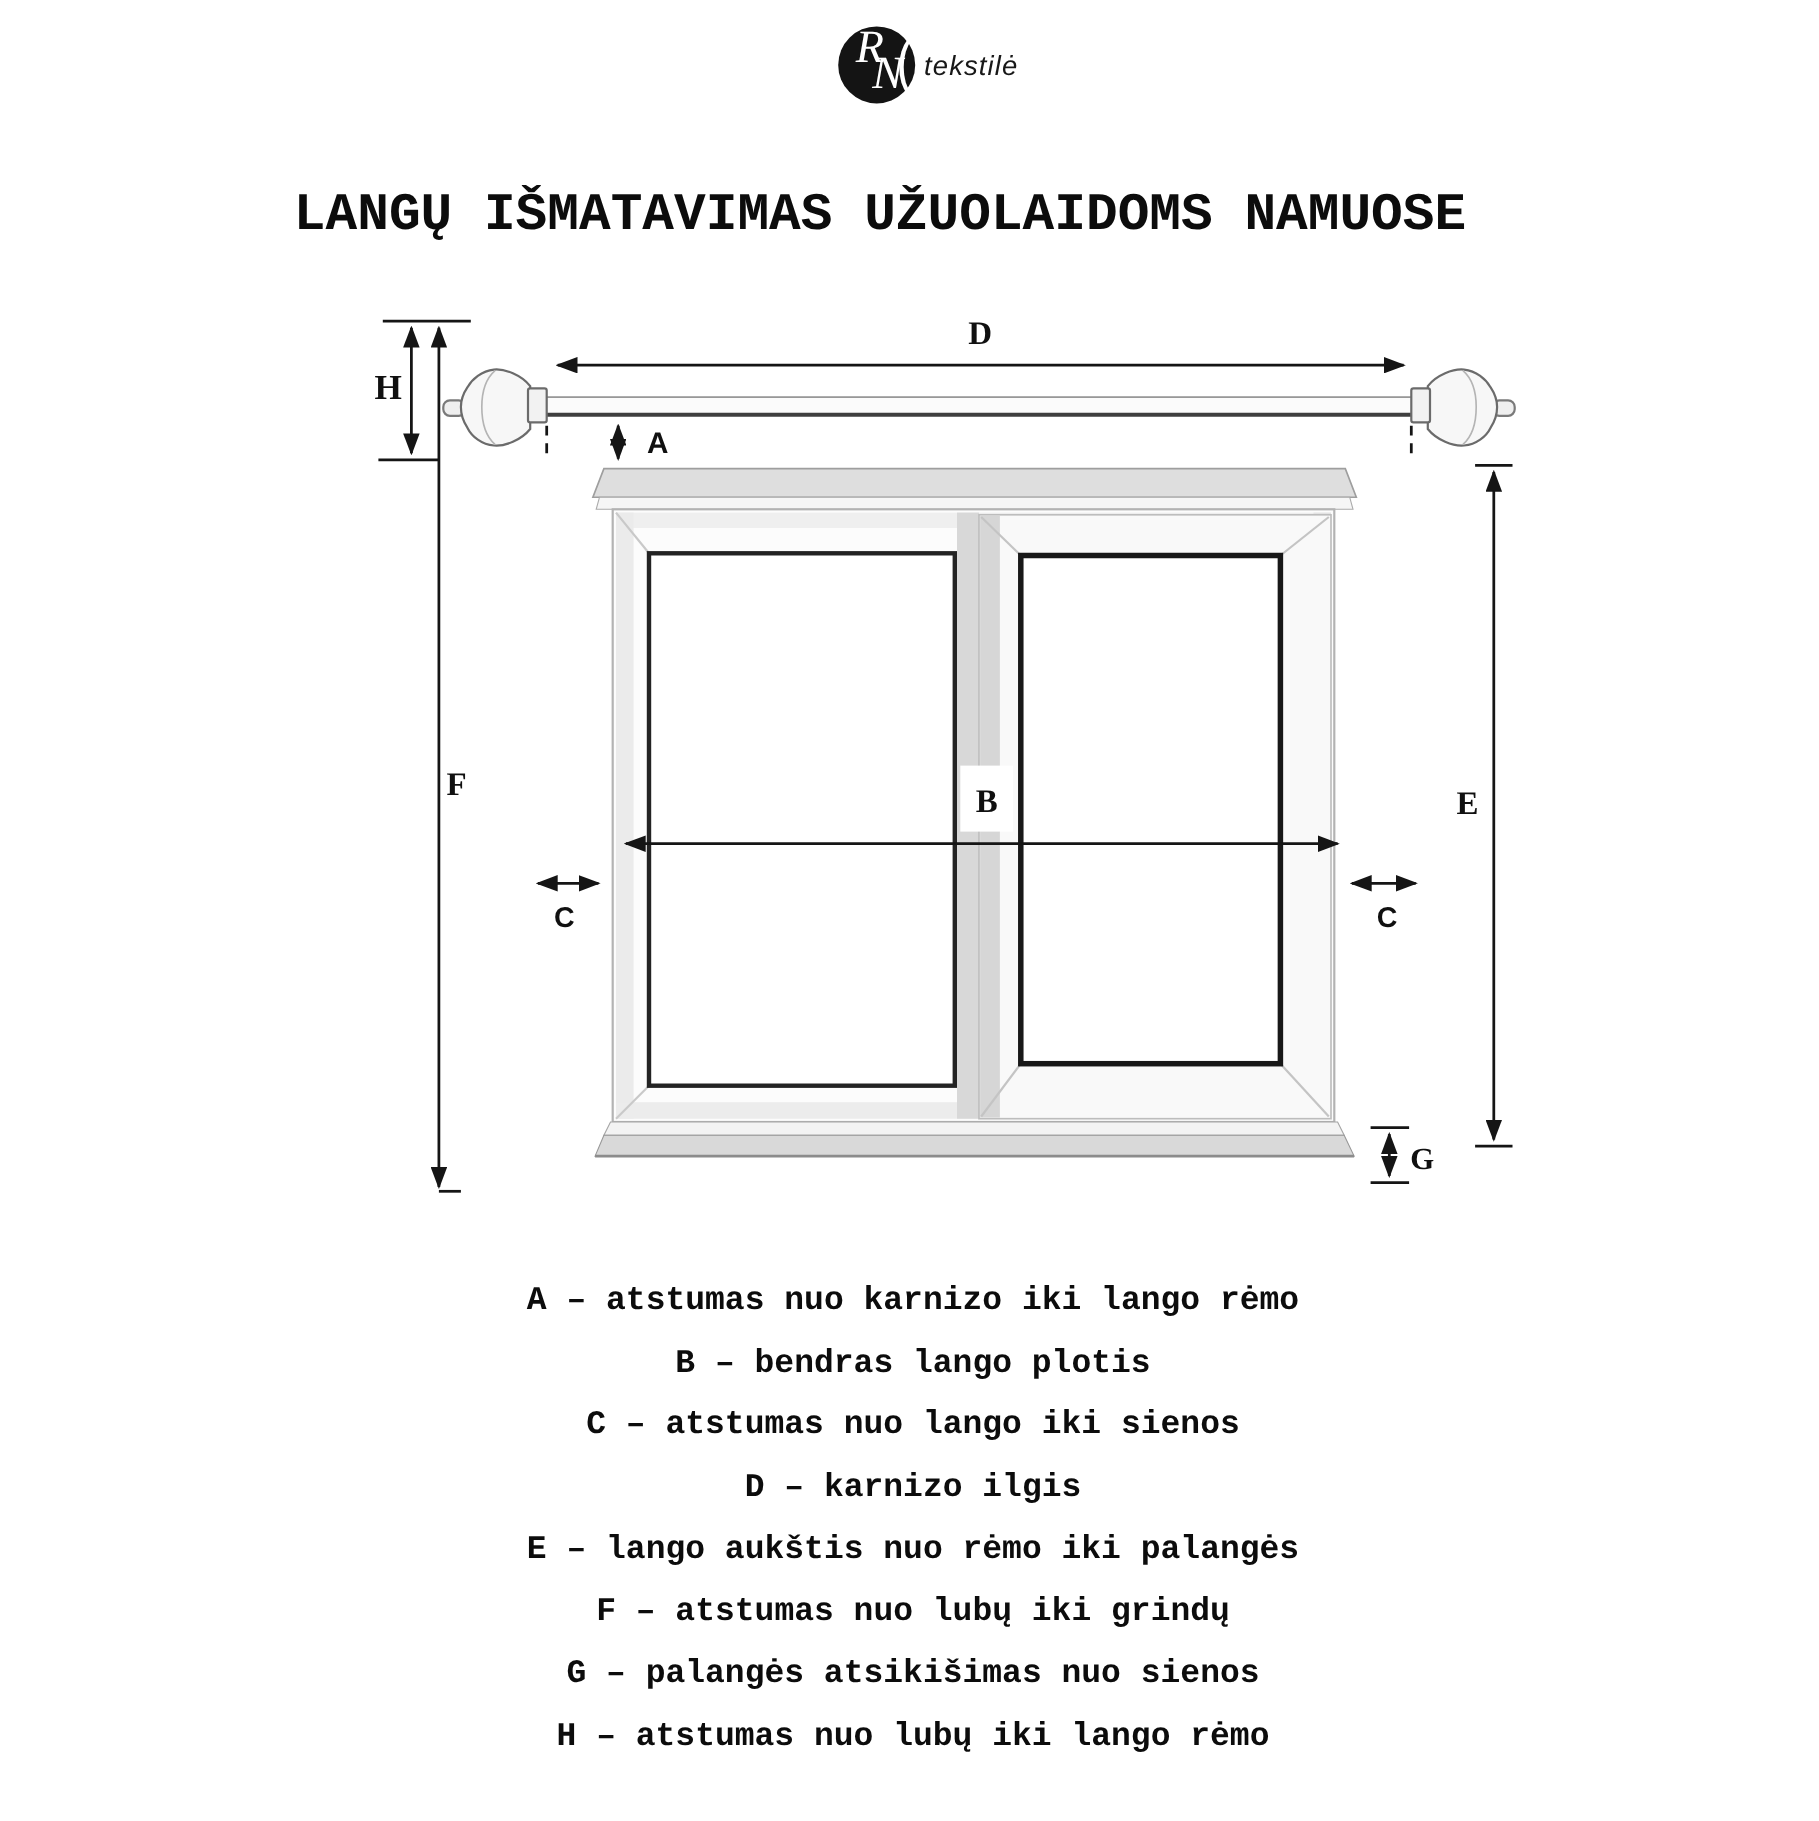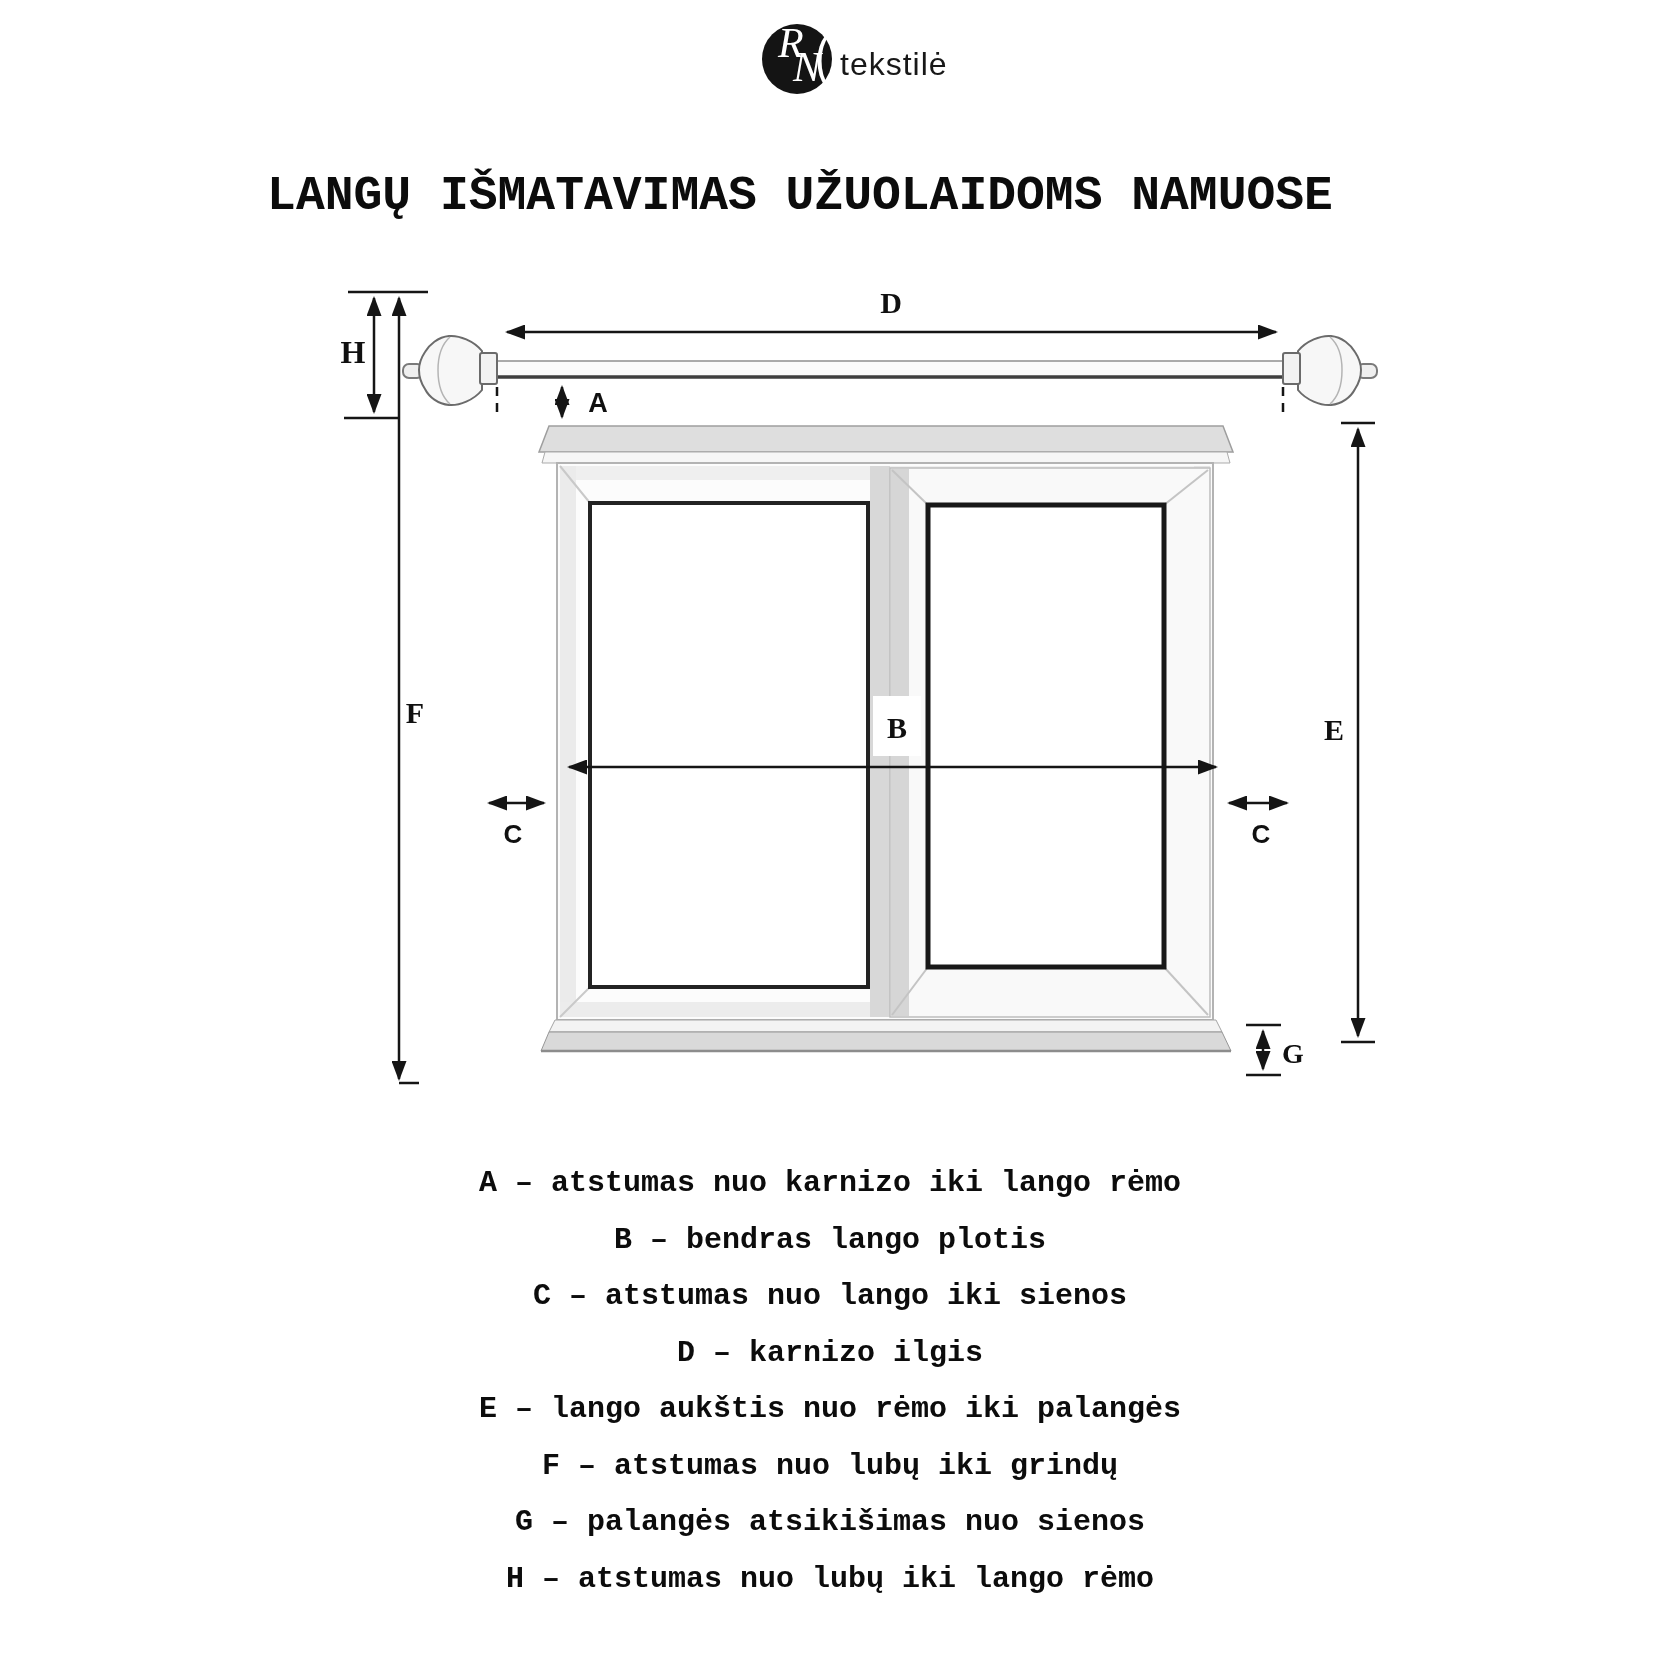--- a/index.html
+++ b/index.html
@@ -9,22 +9,22 @@
   }
   
   .logo{position:absolute;left:760px;top:20px;width:260px;height:80px;}
   .logo-circle{position:absolute;left:2px;top:4px;width:70px;height:70px;border-radius:50%;background:#141414;}
   .logo-r{position:absolute;left:18px;top:2px;font-family:"Liberation Serif",serif;font-style:italic;
           font-size:42px;color:#fff;line-height:42px;}
   .logo-n{position:absolute;left:33px;top:26px;font-family:"Liberation Serif",serif;font-style:italic;
           font-size:42px;color:#fff;line-height:42px;}
   .logo-paren{position:absolute;left:53px;top:8px;font-size:56px;color:#fff;line-height:56px;
           font-family:"Liberation Sans",sans-serif;transform:scaleX(.8);}
-  .logo-word{position:absolute;left:80px;top:26px;font-family:"Liberation Sans",sans-serif;
-          font-size:32px;letter-spacing:1px;color:#181818;}
+  .logo-word{position:absolute;left:80px;top:26px;font-family:"Liberation Sans",sans-serif;font-style:italic;
+          font-size:25px;letter-spacing:1px;color:#181818;}
   
   .title{
     position:absolute;top:166px;left:-27px;width:1654px;height:60px;line-height:60px;
     text-align:center;font-family:"Liberation Mono",monospace;font-weight:bold;
     font-size:48px;letter-spacing:0px;color:#0c0c0c;white-space:nowrap;
   }
   
   svg.diagram{position:absolute;left:0;top:0;width:1654px;height:1655px;}
   .dimline{stroke:#151515;stroke-width:2.5;fill:none;}
   .tick{stroke:#151515;stroke-width:2.5;}

